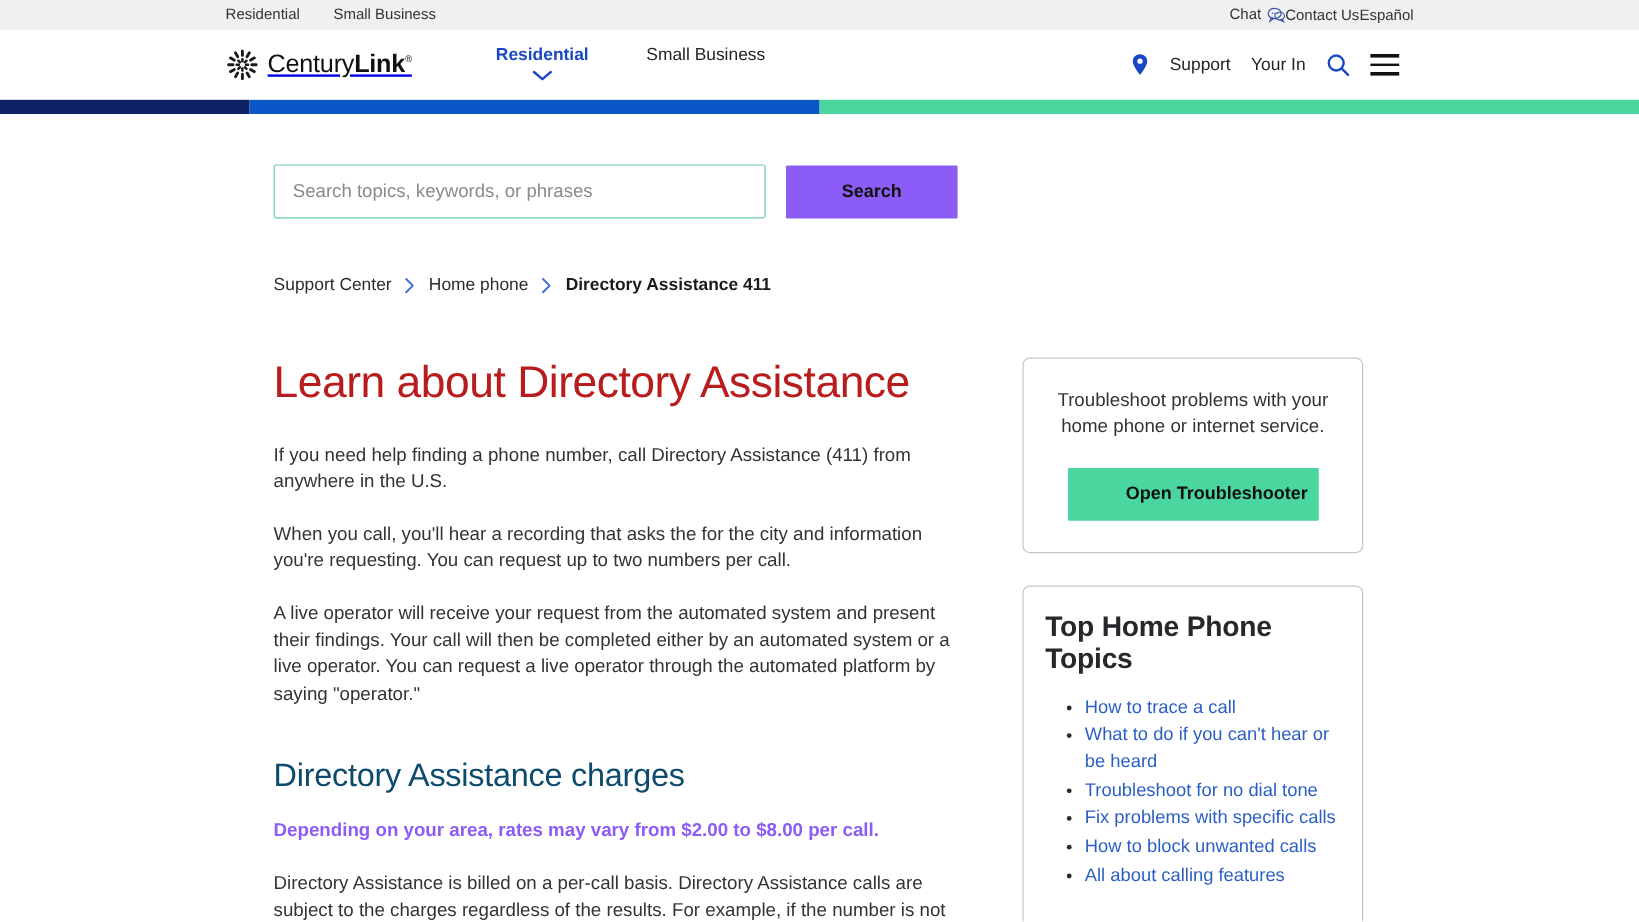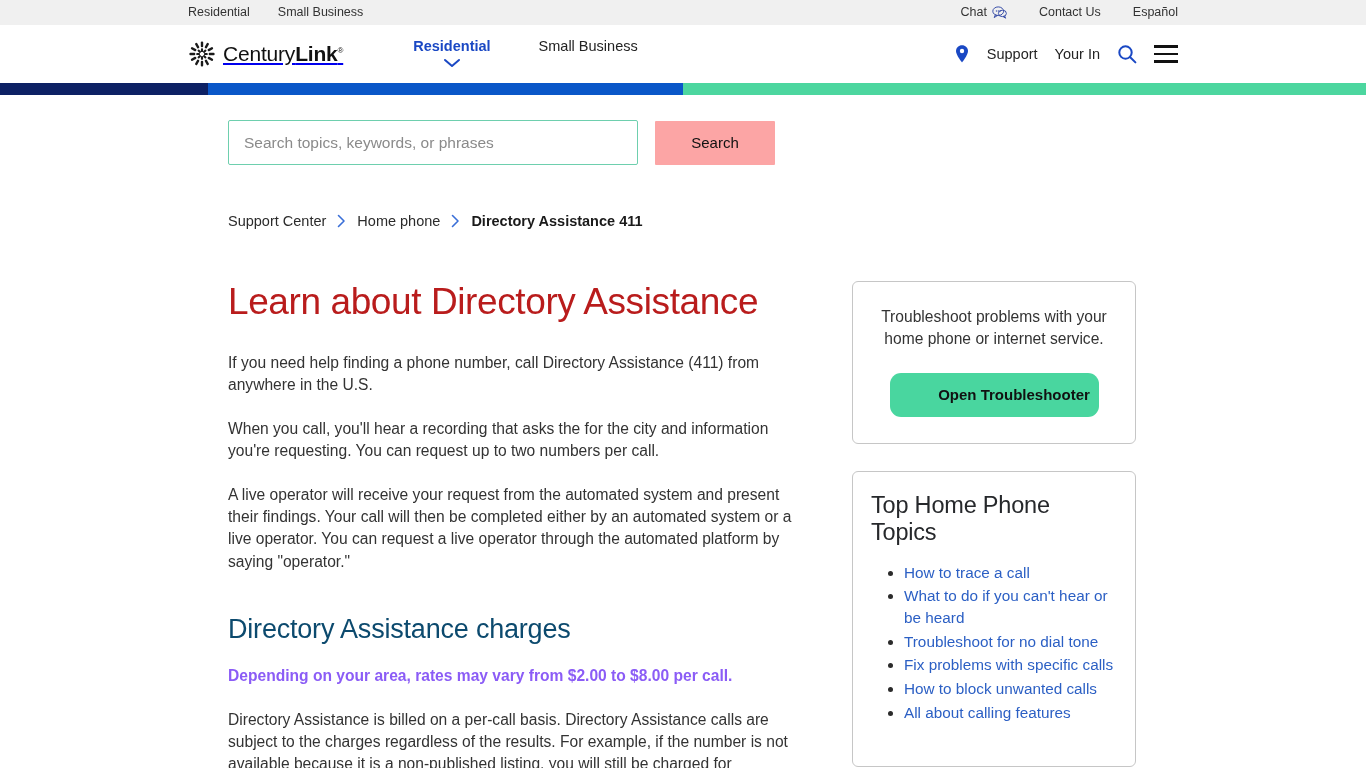--- a/index.html
+++ b/index.html
@@ -22,24 +22,23 @@
     position: relative;
     font-size: 12.5px;
   }
   .utility-left {
     display: flex;
     gap: 28px;
     margin-left: 188px;
   }
   .utility-right {
     display: flex;
-    gap: 32px;
     position: absolute;
     right: 188px;
-    align-items: flex-start;
+    align-items: flex-end;
   }
   .utility-link {
     color: #333333;
     text-decoration: none;
     white-space: nowrap;
     line-height: 1;
   }
   .chat-wrap { display: flex; align-items: center; gap: 5px; }
   .chat-icon { display: block; }
 
@@ -86,21 +85,21 @@
     gap: 4px;
   }
   .nav-item.active {
     color: #1a48c4;
     font-weight: 700;
   }
   .nav-caret { display: block; }
 
   .header-right {
     position: absolute;
-    right: 188px;
+    right: 200px;
     display: flex;
     align-items: center;
     gap: 17px;
   }
   .header-right a {
     font-size: 14.5px;
     color: #232323;
     text-decoration: none;
     white-space: nowrap;
   }
@@ -130,44 +129,44 @@
   .stripe { display: flex; height: 12px; width: 100%; }
   .stripe-navy  { width: 208px; }
   .stripe-blue  { width: 475px; }
   .stripe-green { flex: 1; }
 
   
   .search-row {
     display: flex;
     align-items: center;
     gap: 17px;
-    padding-top: 25px;
+    padding-top: 42px;
     padding-left: 228px;
   }
   .search-input {
     width: 410px;
     height: 45px;
     border: 1px solid #6ecfae;
     border-radius: 2px;
     padding: 0 15px;
     font-size: 15.5px;
     font-family: "Liberation Sans", sans-serif;
     color: #333333;
     outline: none;
     background: #ffffff;
   }
   .search-input::placeholder { color: #8a8a8a; }
   .search-button {
-    width: 120px;
+    width: 143px;
     height: 44px;
-    background: #fca5a5;
+    background: #8b5cf6;
     border: none;
     border-radius: 1px;
     font-size: 15px;
-    font-weight: 400;
+    font-weight: 700;
     font-family: "Liberation Sans", sans-serif;
     color: #111111;
     cursor: pointer;
   }
 
   
   .breadcrumb {
     display: flex;
     align-items: center;
     gap: 11px;
@@ -235,32 +234,32 @@
     color: #333333;
     margin-bottom: 22px;
   }
   .card-cta {
     display: block;
     margin: 0 auto;
     width: 209px;
     height: 44px;
     background: #49d69f;
     border: none;
-    border-radius: 11px;
+    border-radius: 1px;
     font-size: 15px;
     font-weight: 700;
     font-family: "Liberation Sans", sans-serif;
     color: #111111;
     cursor: pointer;
     padding-left: 40px;
   }
   .card.topics { padding: 20px 18px 22px; }
   .card-title {
     font-size: 23.5px;
-    font-weight: 400;
+    font-weight: 700;
     color: #26282b;
     margin-bottom: 16px;
     letter-spacing: -0.2px;
   }
   .topic-list {
     list-style: disc;
     padding-left: 33px;
     margin-bottom: 20px;
   }
   .topic-list li { margin-bottom: 2px; }

